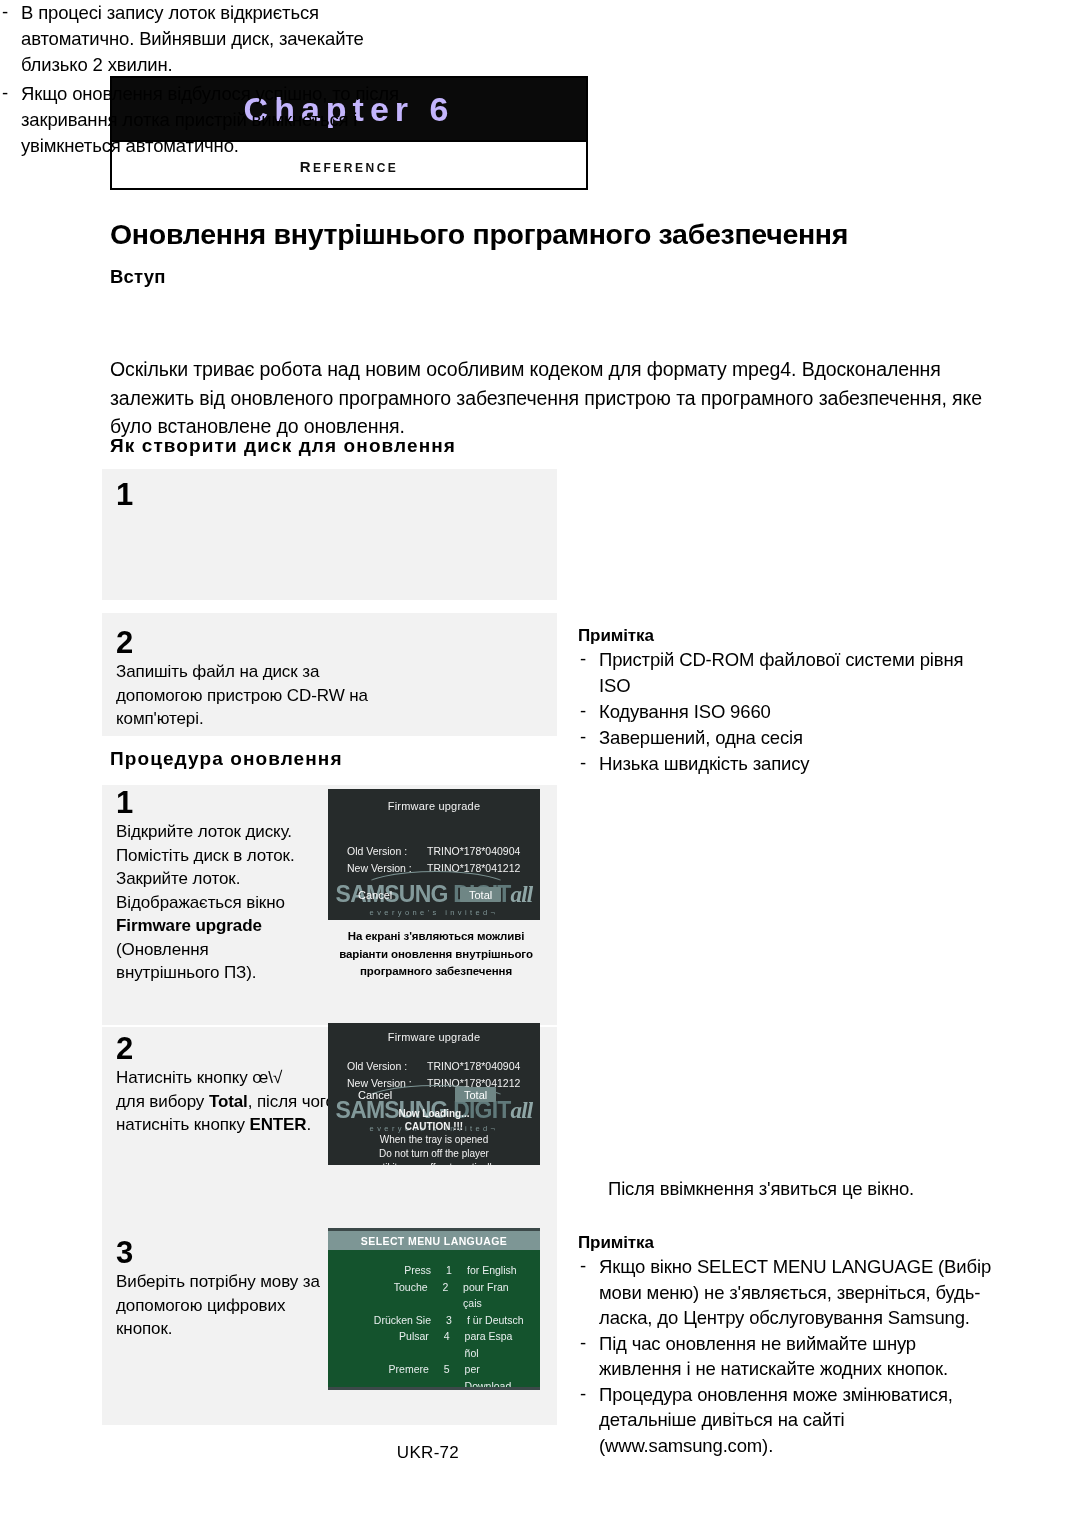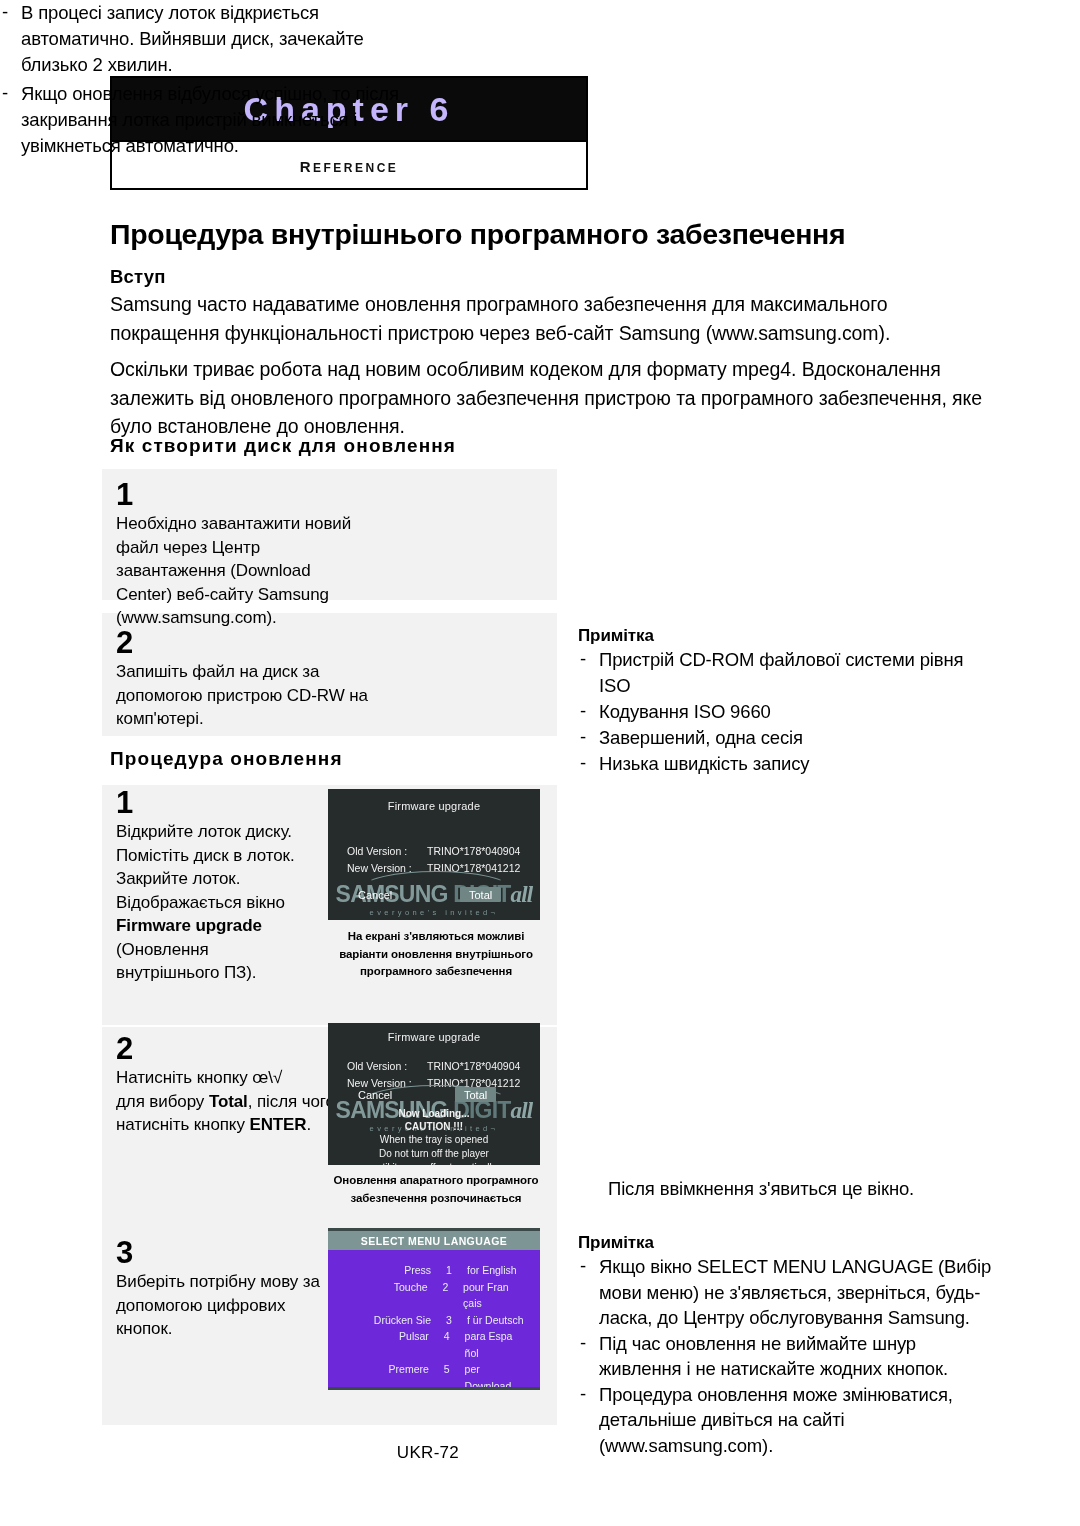--- a/index.html
+++ b/index.html
@@ -289,21 +289,21 @@
     text-align: center;
     font-size: 11.5px;
     font-weight: bold;
     line-height: 17.5px;
     letter-spacing: -0.1px;
   }
 
   
   .lang-screen {
     position: absolute;
-    background: #6d28d9;
+    background: #14532d;
     border-top: 3px solid #3c4949;
     border-bottom: 3px solid #3c4949;
     overflow: hidden;
   }
   .lang-header {
     background: #7d9695;
     color: #ffffff;
     text-align: center;
     font-size: 10.5px;
     font-weight: bold;
@@ -383,33 +383,31 @@
 
   <div class="chapter-block">
     <div class="chapter-bar">
       <span class="chapter-bar-text">Chapter 6</span>
     </div>
     <div class="chapter-sub">
       <span class="chapter-sub-text">Reference</span>
     </div>
   </div>
 
-  <div class="main-title">Процедура внутрішнього програмного забезпечення</div>
+  <div class="main-title">Оновлення внутрішнього програмного забезпечення</div>
 
   <div class="h-sub" id="intro-heading">Вступ</div>
-  <div class="body-para" id="intro-para">Samsung часто надаватиме оновлення програмного забезпечення для максимального покращення функціональності пристрою через веб-сайт Samsung (www.samsung.com).</div>
   <div class="body-para" id="second-para">Оскільки триває робота над новим особливим кодеком для формату mpeg4. Вдосконалення залежить від оновленого програмного забезпечення пристрою та програмного забезпечення, яке було встановлене до оновлення.</div>
 
   <div class="h-sub-wide" id="disc-heading">Як створити диск для оновлення</div>
 
   <div class="step-box" id="box-create-1"></div>
   <div class="step-box" id="box-create-2"></div>
 
   <div class="step-num step-col-left" id="create1-num">1</div>
-  <div class="step-text step-col-left" id="create1-text">Необхідно завантажити новий файл через Центр завантаження (Download Center) веб-сайту Samsung (www.samsung.com).</div>
 
   <div class="step-num step-col-left" id="create2-num">2</div>
   <div class="step-text step-col-left" id="create2-text">Запишіть файл на диск за допомогою пристрою CD-RW на комп'ютері.</div>
 
   <div class="note-block" id="note-iso">
     <div class="note-title">Примітка</div>
     <ul class="note-list">
       <li><span class="dash">-</span><span>Пристрій CD-ROM файлової системи рівня ISO</span></li>
       <li><span class="dash">-</span><span>Кодування ISO 9660</span></li>
       <li><span class="dash">-</span><span>Завершений, одна сесія</span></li>
@@ -471,21 +469,20 @@
     <div class="osd-loading" style="top:84px;">
       <span>Now Loading...</span><br>
       <span>CAUTION !!!</span>
     </div>
     <div class="osd-caution" style="top:110px;">
       <div>When the tray is opened</div>
       <div>Do not turn off the player</div>
       <div>until it goes off automatically</div>
     </div>
   </div>
-  <div class="osd-caption" style="left:322px; top:1172px; width:228px;">Оновлення апаратного програмного забезпечення розпочинається</div>
 
   <div class="step-num step-col-left" id="proc3-num">3</div>
   <div class="step-text step-col-left" id="proc3-text">Виберіть потрібну мову за допомогою цифрових кнопок.</div>
 
   <div class="lang-screen" style="left:328px; top:1228px; width:212px; height:156px;">
     <div class="lang-header">SELECT MENU LANGUAGE</div>
     <div class="lang-rows">
       <div class="lang-row">
           <span class="c1">Press</span>
           <span class="c2">1</span>

